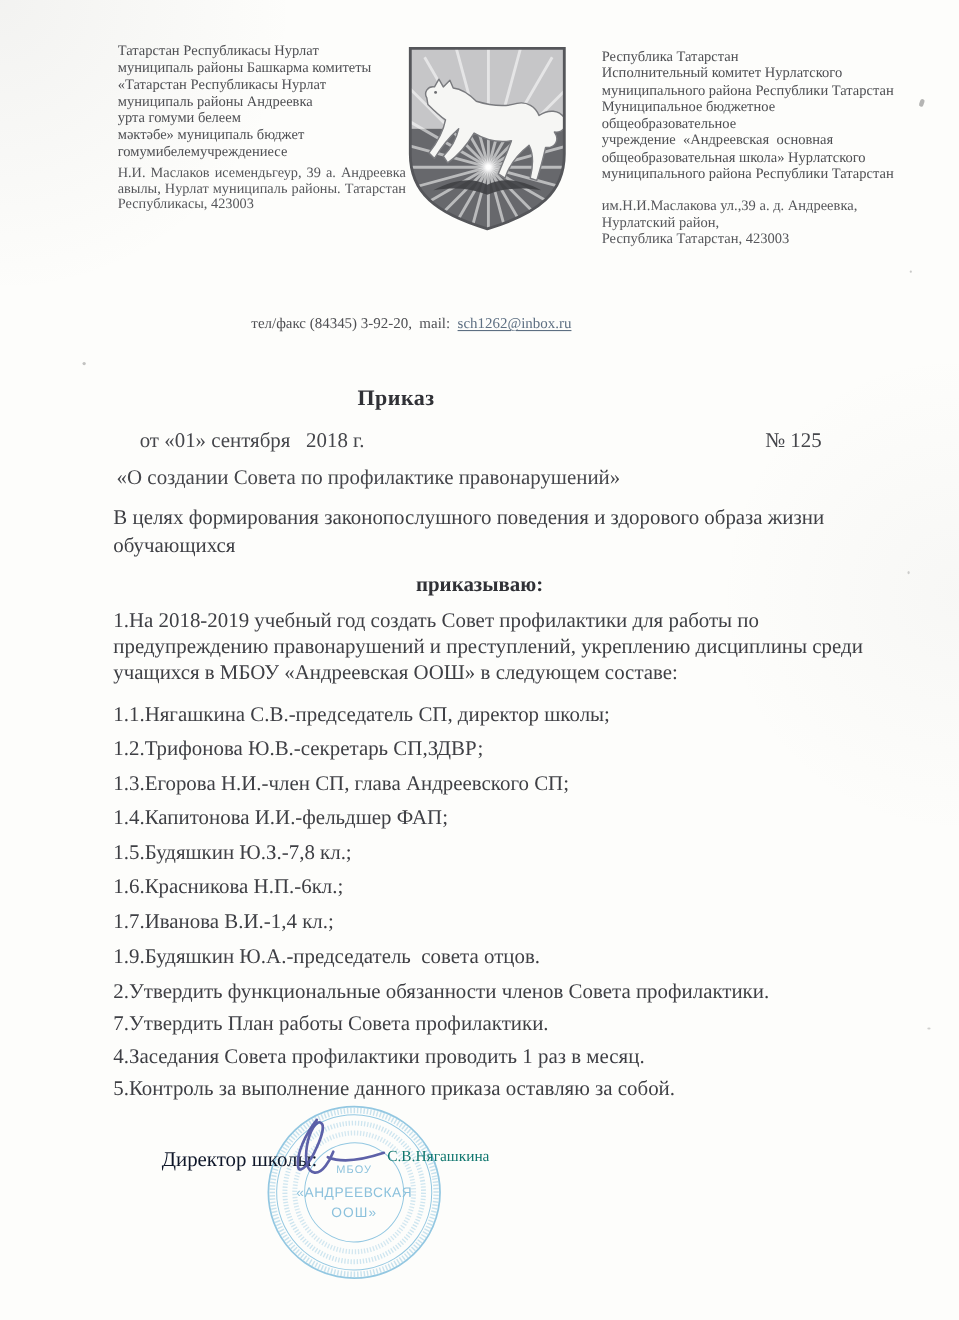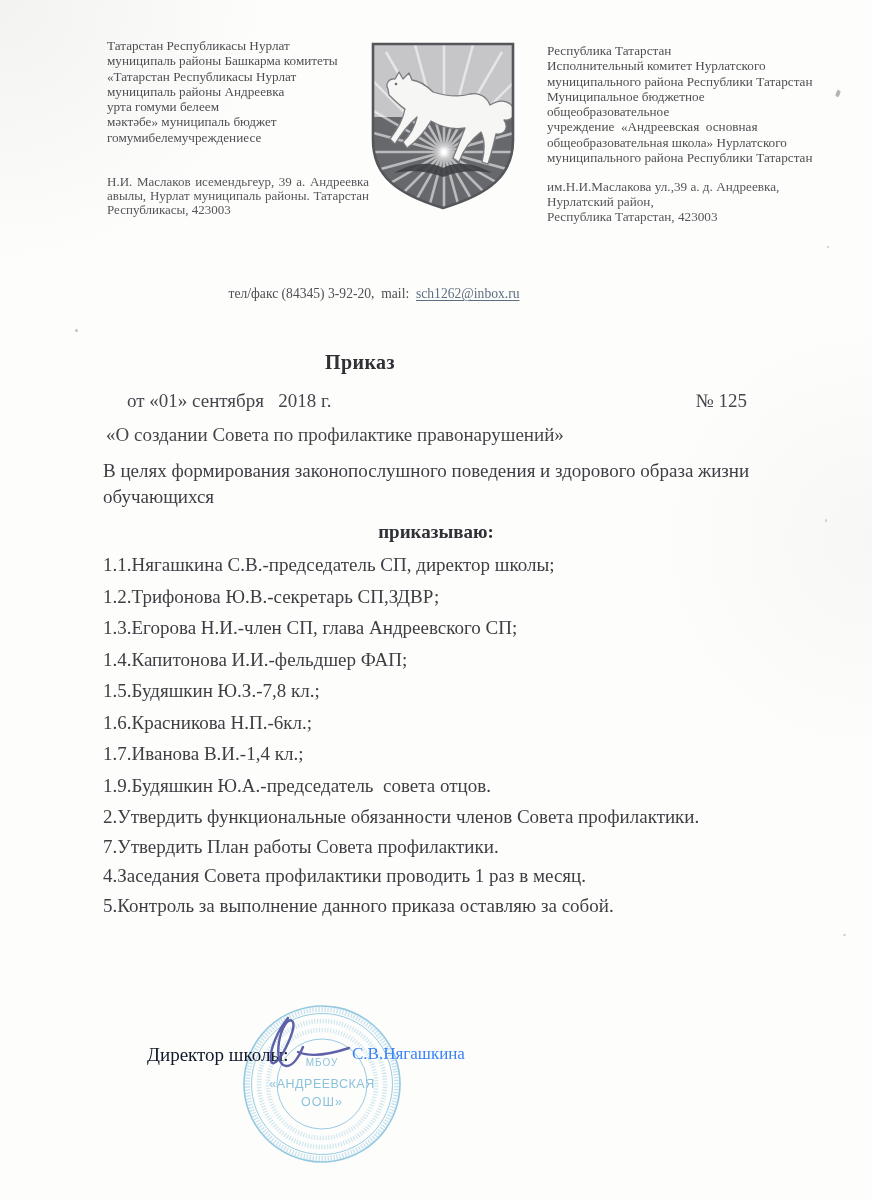--- a/index.html
+++ b/index.html
@@ -14,41 +14,41 @@
     background:
       radial-gradient(circle at 0% 0%, rgba(120,120,120,.08), transparent 18%),
       radial-gradient(circle at 100% 45%, rgba(140,140,140,.05), transparent 20%);
   }
   .abs{position:absolute;}
   
   .hdr{font-size:13.2px;line-height:15.3px;color:#4e4f53;}
   .hdr-left{left:107px;top:38px;width:268px;}
   .hdr-right{left:547px;top:43px;width:300px;}
   .hdr .line{display:block;}
-  .addr-left{margin-top:30px;width:262px;text-align:justify;line-height:14px;font-size:13px;color:#55565a;}
+  .addr-left{margin-top:5px;width:262px;text-align:justify;line-height:14px;font-size:13px;color:#55565a;}
   .addr-right{margin-top:15px;line-height:14.6px;color:#55565a;}
   .pre{white-space:pre-wrap;}
   
   .emblem{left:366px;top:37px;width:154px;height:178px;}
   
   .contact{left:0;top:286px;width:748px;text-align:center;font-size:13.6px;color:#4e4f53;}
   .email{color:#5d6f82;text-decoration:underline;text-underline-offset:2px;}
   
   .title{left:0;top:351px;width:720px;text-align:center;font-weight:bold;font-size:20px;color:#303136;letter-spacing:.4px;}
   .daterow{left:127px;top:390px;width:620px;display:flex;justify-content:space-between;font-size:19px;color:#45464b;}
   .subject{left:106px;top:424px;font-size:19px;color:#45464b;}
   .preamble{left:103px;top:458px;width:724px;font-size:19px;line-height:26px;color:#3e3f44;}
   .directive{left:0;top:521px;width:872px;text-align:center;font-weight:bold;font-size:19px;color:#303136;}
   .items{left:103px;top:553px;width:724px;font-size:19px;line-height:23.5px;color:#3e3f44;}
   .items p{margin:0 0 8px 0;}
   .items p.first{margin-bottom:14px;}
   .items p.tail{margin-bottom:6px;}
   
   .sig-label{left:147px;top:1044px;font-size:19px;color:#0f172a;}
-  .sig-name{left:352px;top:1044px;font-size:17px;color:#3b82f6;}
+  .sig-name{left:352px;top:1044px;font-size:14px;color:#0f766e;}
   .sig-svg{left:248px;top:1010px;width:112px;height:66px;}
   .stamp{left:240px;top:1002px;width:164px;height:164px;opacity:.82;}
   
   .speck{position:absolute;background:#7a7a7a;border-radius:50%;}
 </style>
 </head>
 <body>
 
 <div class="abs hdr hdr-left">
   <span class="line">Татарстан Республикасы Нурлат</span>
@@ -126,20 +126,21 @@
 <div class="abs title">Приказ</div>
 <div class="abs daterow">
   <span class="pre">от «01» сентября   2018 г.</span>
   <span>№ 125</span>
 </div>
 <div class="abs subject">«О создании Совета по профилактике правонарушений»</div>
 <div class="abs preamble">В целях формирования законопослушного поведения и здорового образа жизни обучающихся</div>
 <div class="abs directive">приказываю:</div>
 
 <div class="abs items">
+  <p class="first pre">1.На 2018-2019 учебный год создать Совет профилактики для работы по предупреждению правонарушений и преступлений, укреплению дисциплины среди учащихся в МБОУ «Андреевская ООШ» в следующем составе:</p>
   <p class="pre">1.1.Нягашкина С.В.-председатель СП, директор школы;</p>
   <p class="pre">1.2.Трифонова Ю.В.-секретарь СП,ЗДВР;</p>
   <p class="pre">1.3.Егорова Н.И.-член СП, глава Андреевского СП;</p>
   <p class="pre">1.4.Капитонова И.И.-фельдшер ФАП;</p>
   <p class="pre">1.5.Будяшкин Ю.З.-7,8 кл.;</p>
   <p class="pre">1.6.Красникова Н.П.-6кл.;</p>
   <p class="pre">1.7.Иванова В.И.-1,4 кл.;</p>
   <p class="pre">1.9.Будяшкин Ю.А.-председатель  совета отцов.</p>
   <p class="tail pre">2.Утвердить функциональные обязанности членов Совета профилактики.</p>
   <p class="tail pre">7.Утвердить План работы Совета профилактики.</p>

